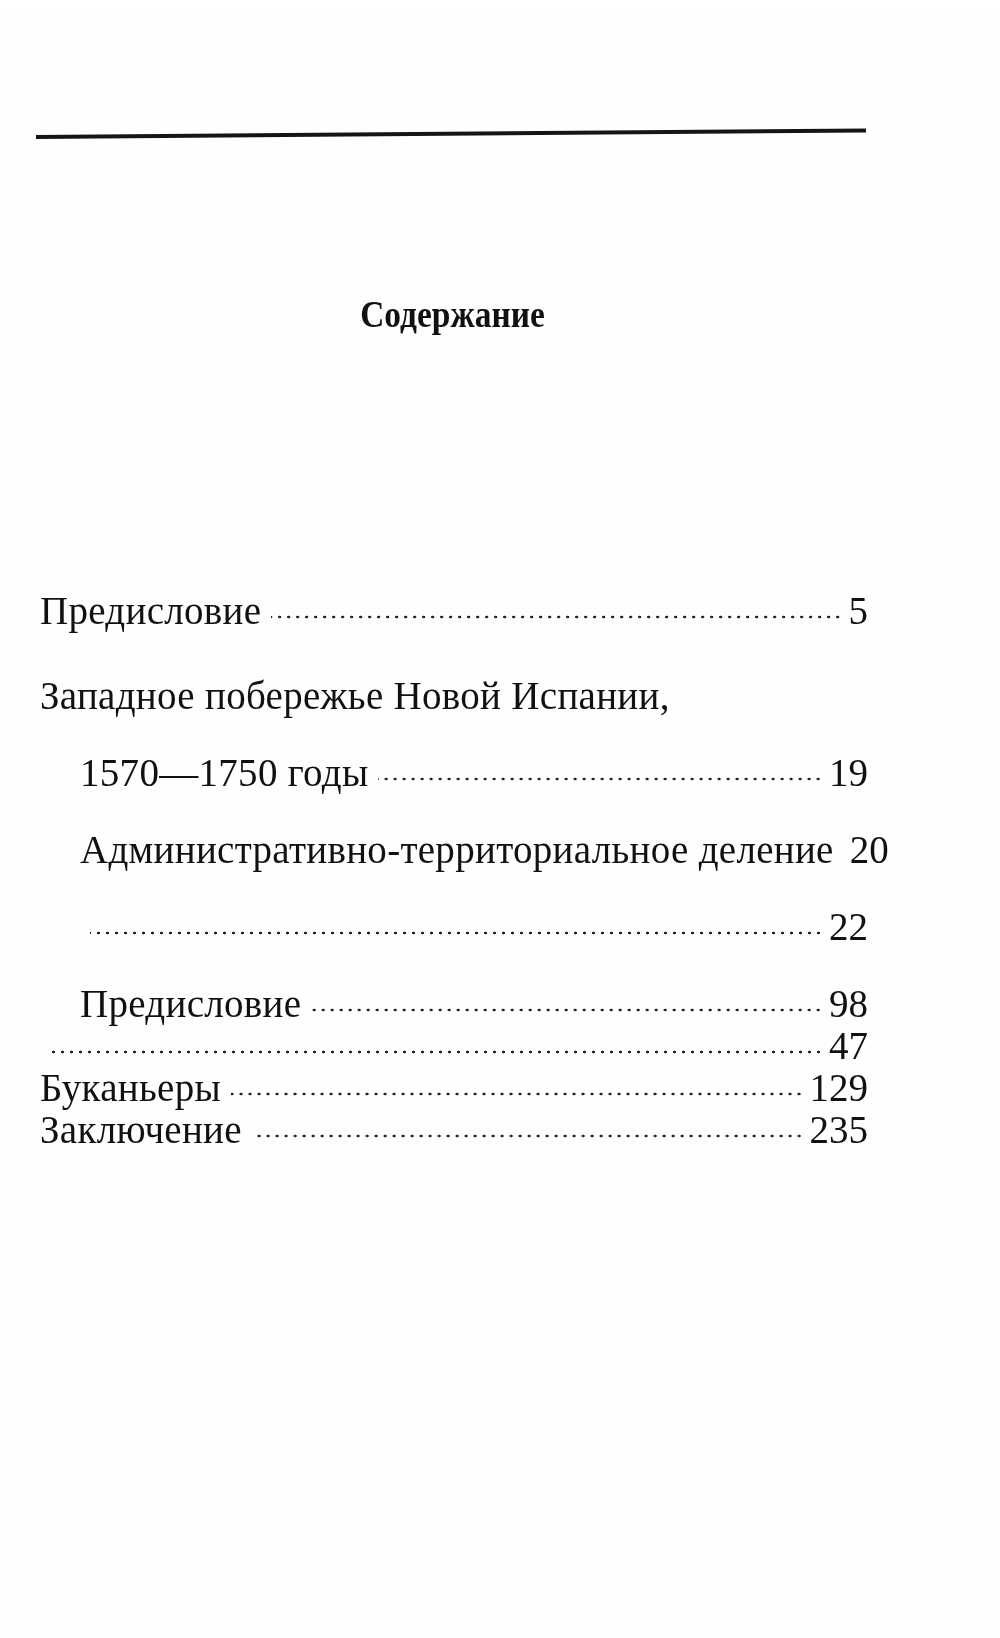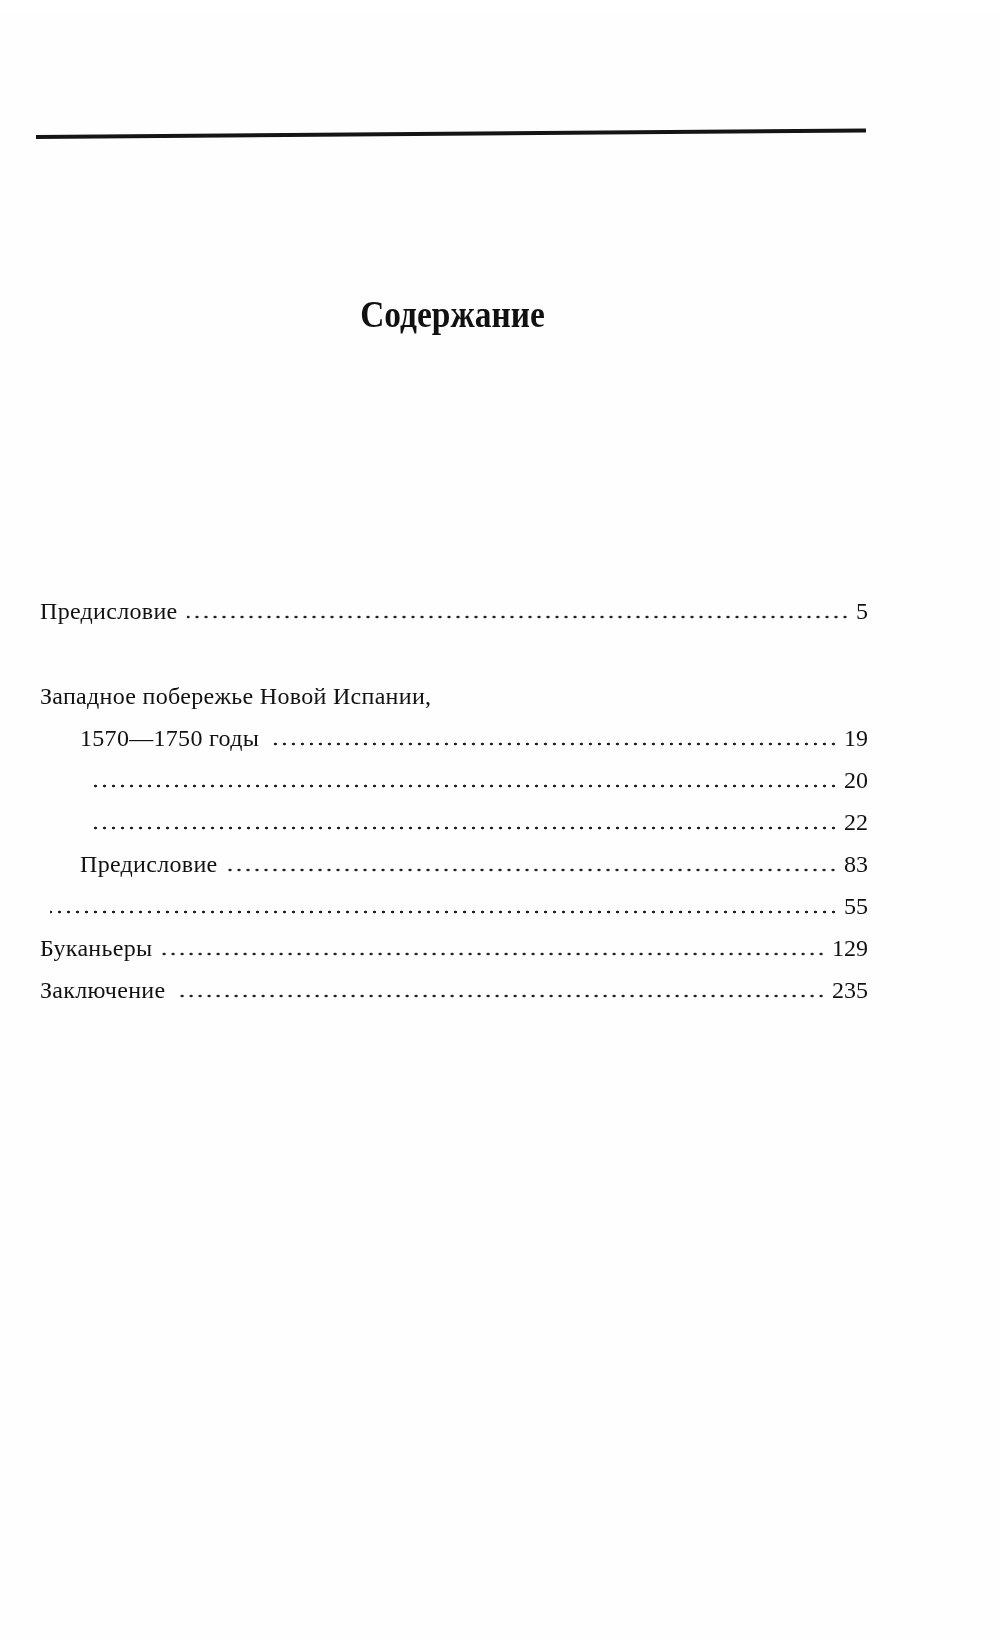--- a/index.html
+++ b/index.html
@@ -48,25 +48,25 @@
     .toc {
       position: absolute;
       left: 40px;
       top: 578px;
       width: 828px;
     }
     .toc-row {
       display: flex;
       align-items: baseline;
       height: 42px;
-      font-size: 24px;
+      font-size: 39px;
       line-height: 42px;
       white-space: nowrap;
     }
-    .toc-row.indent { padding-left: 40px; }
+    .toc-row.indent { padding-left: 40px; margin-top: 35px; }
     .toc-row.gap-after { margin-bottom: 43px; }
     .label {
       flex: 0 0 auto;
       letter-spacing: 0.3px;
     }
     .leader {
       flex: 1 1 auto;
       overflow: hidden;
       margin: 0 6px 0 10px;
       position: relative;
@@ -105,38 +105,39 @@
 
     </div>
 
     <div class="toc-row indent">
       <span class="label">1570—1750 годы</span>
       <span class="leader"></span>
       <span class="page-num">19</span>
     </div>
 
     <div class="toc-row indent">
+      <span class="label">Административно-территориальное деление</span>
       <span class="leader"></span>
       <span class="page-num">20</span>
     </div>
 
     <div class="toc-row indent">
       <span class="leader"></span>
       <span class="page-num">22</span>
     </div>
 
     <div class="toc-row indent">
       <span class="label">Предисловие</span>
       <span class="leader"></span>
-      <span class="page-num">83</span>
+      <span class="page-num">98</span>
     </div>
 
     <div class="toc-row">
       <span class="leader"></span>
-      <span class="page-num">55</span>
+      <span class="page-num">47</span>
     </div>
 
 
     <div class="toc-row">
       <span class="label">Буканьеры</span>
       <span class="leader"></span>
       <span class="page-num">129</span>
     </div>
 
 

